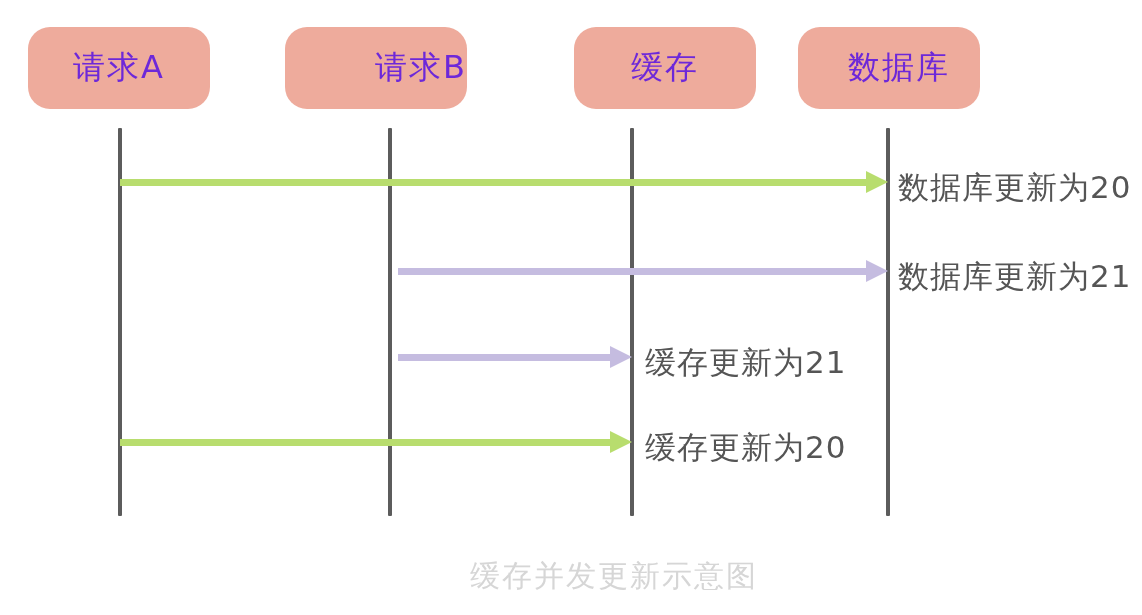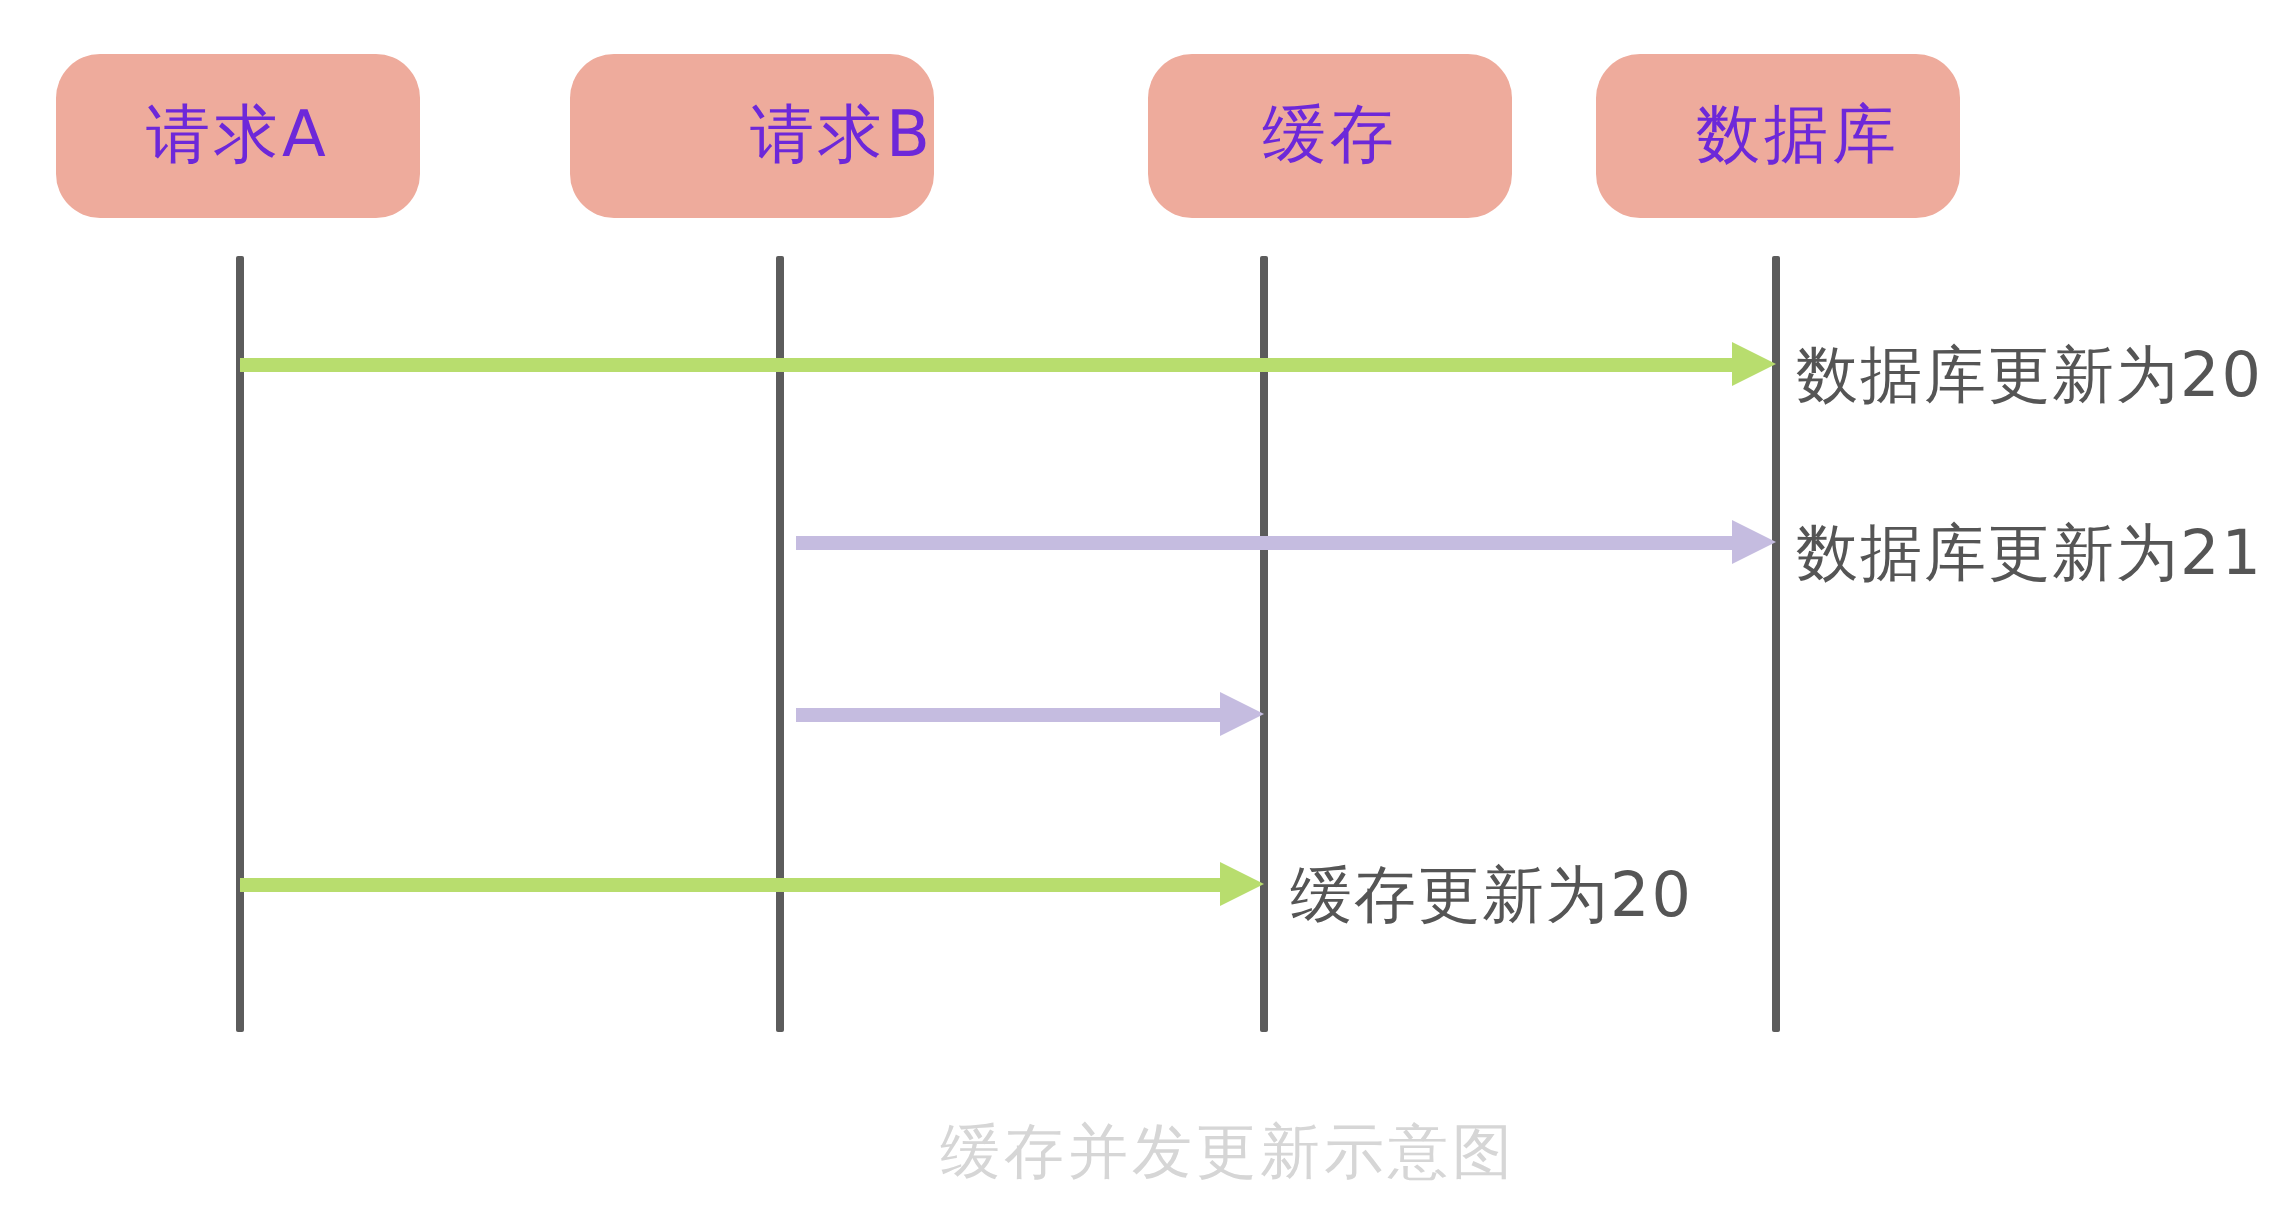--- a/index.html
+++ b/index.html
@@ -92,20 +92,21 @@
   <div class="msg-line" style="left:120px; top:179px; width:746px; background:#b8dd6e;"></div>
   <div class="msg-head" style="left:866px; top:171px; border-left:22px solid #b8dd6e;"></div>
   <div class="msg-label" style="left:898px; top:167px;">数据库更新为20</div>
 
   <div class="msg-line" style="left:398px; top:268px; width:468px; background:#c5bce0;"></div>
   <div class="msg-head" style="left:866px; top:260px; border-left:22px solid #c5bce0;"></div>
   <div class="msg-label" style="left:898px; top:256px;">数据库更新为21</div>
 
   <div class="msg-line" style="left:398px; top:354px; width:212px; background:#c5bce0;"></div>
   <div class="msg-head" style="left:610px; top:346px; border-left:22px solid #c5bce0;"></div>
+  <div class="msg-label" style="left:645px; top:342px;">缓存更新为21</div>
 
   <div class="msg-line" style="left:120px; top:439px; width:490px; background:#b8dd6e;"></div>
   <div class="msg-head" style="left:610px; top:431px; border-left:22px solid #b8dd6e;"></div>
   <div class="msg-label" style="left:645px; top:427px;">缓存更新为20</div>
 
   <div class="caption" style="left:0; top:556px;padding-left:43px;">缓存并发更新示意图</div>
 
 </div>
 
 </body></html>

